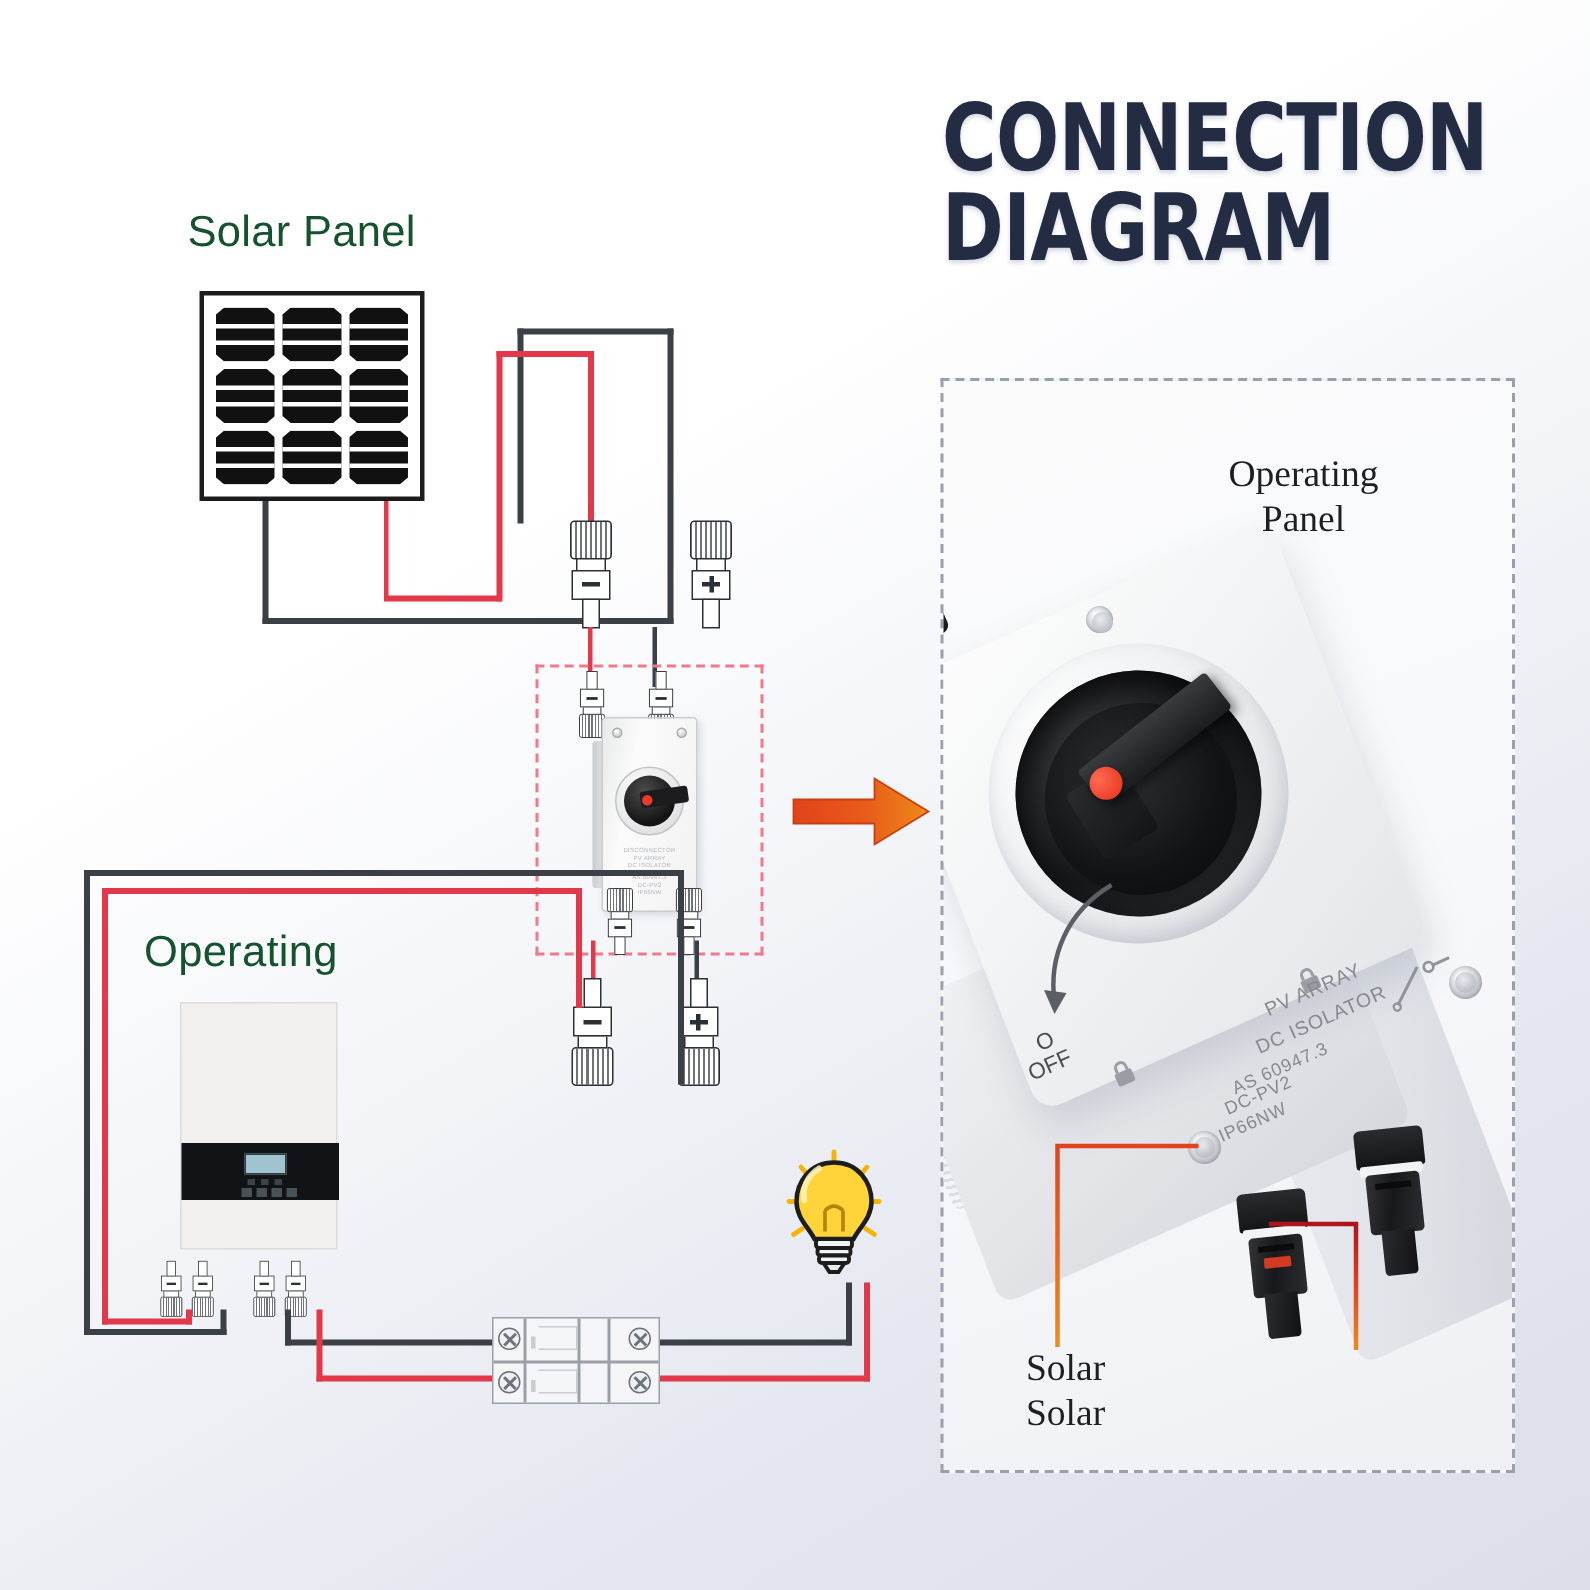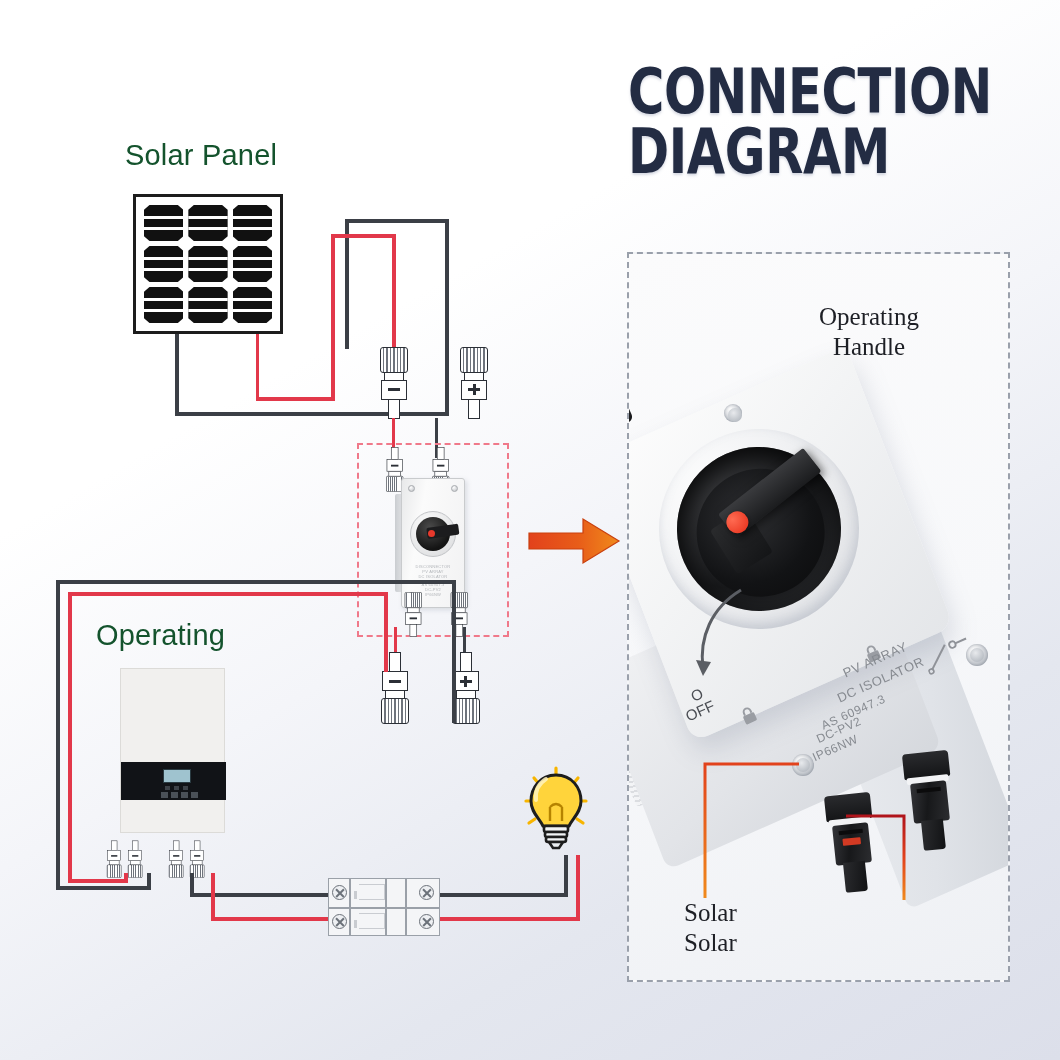--- a/index.html
+++ b/index.html
@@ -483,21 +483,21 @@
       <div class="cap"></div>
       <div class="ring"></div>
       <div class="barrel">
           <b></b>
         </div>
       <div class="tip"></div>
     </div>
 
     <div class="callout-text" style="left:190px;top:48px;">
       <div>Operating</div>
-      <div>Handle</div>
+      <div>Panel</div>
     </div>
     <svg class="abs leader" style="left:95px;top:110px;width:200px;height:190px;">
       <defs>
         <linearGradient id="lg1" x1="0" y1="1" x2="0" y2="0">
           <stop offset="0" stop-color="#f08a1c"></stop>
           <stop offset="0.55" stop-color="#e2421c"></stop>
           <stop offset="1" stop-color="#8b1216"></stop>
         </linearGradient>
         <linearGradient id="lg2" x1="0" y1="0" x2="1" y2="0">
           <stop offset="0" stop-color="#e2421c"></stop>

